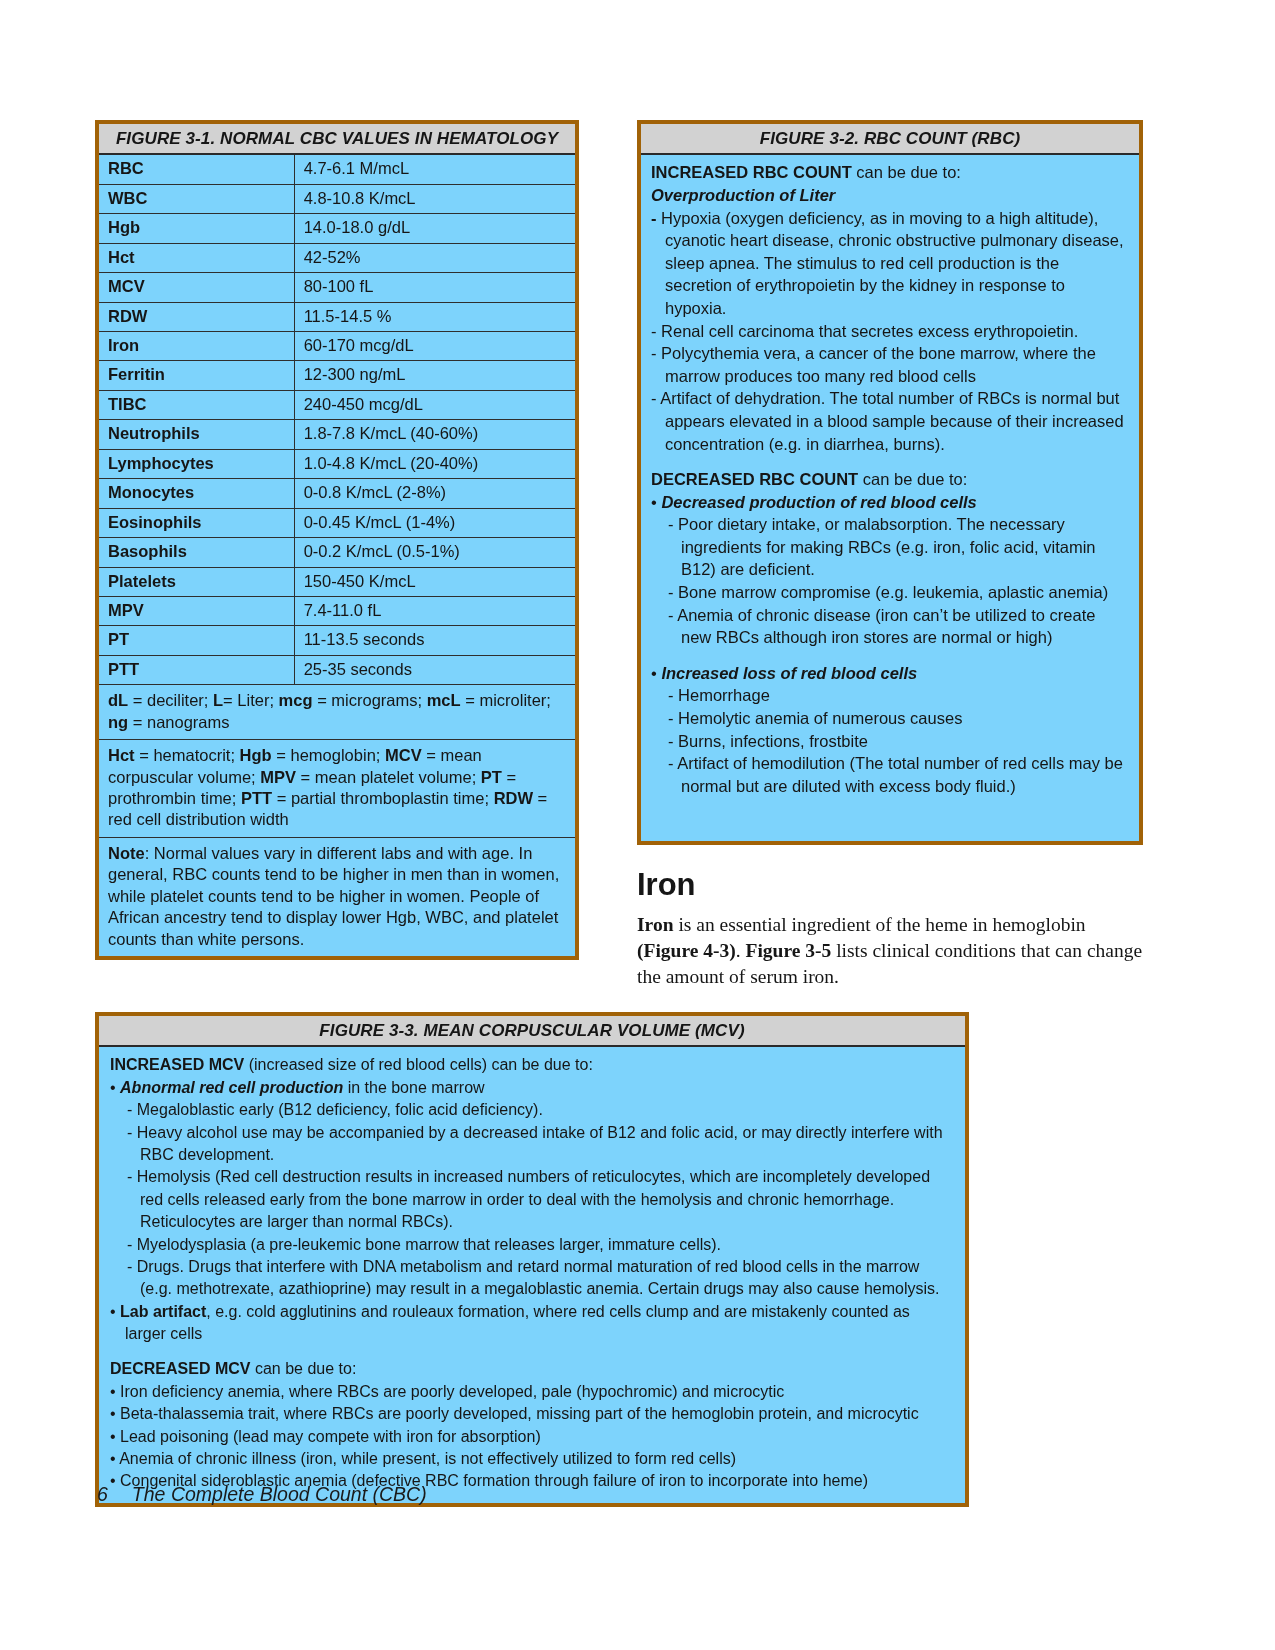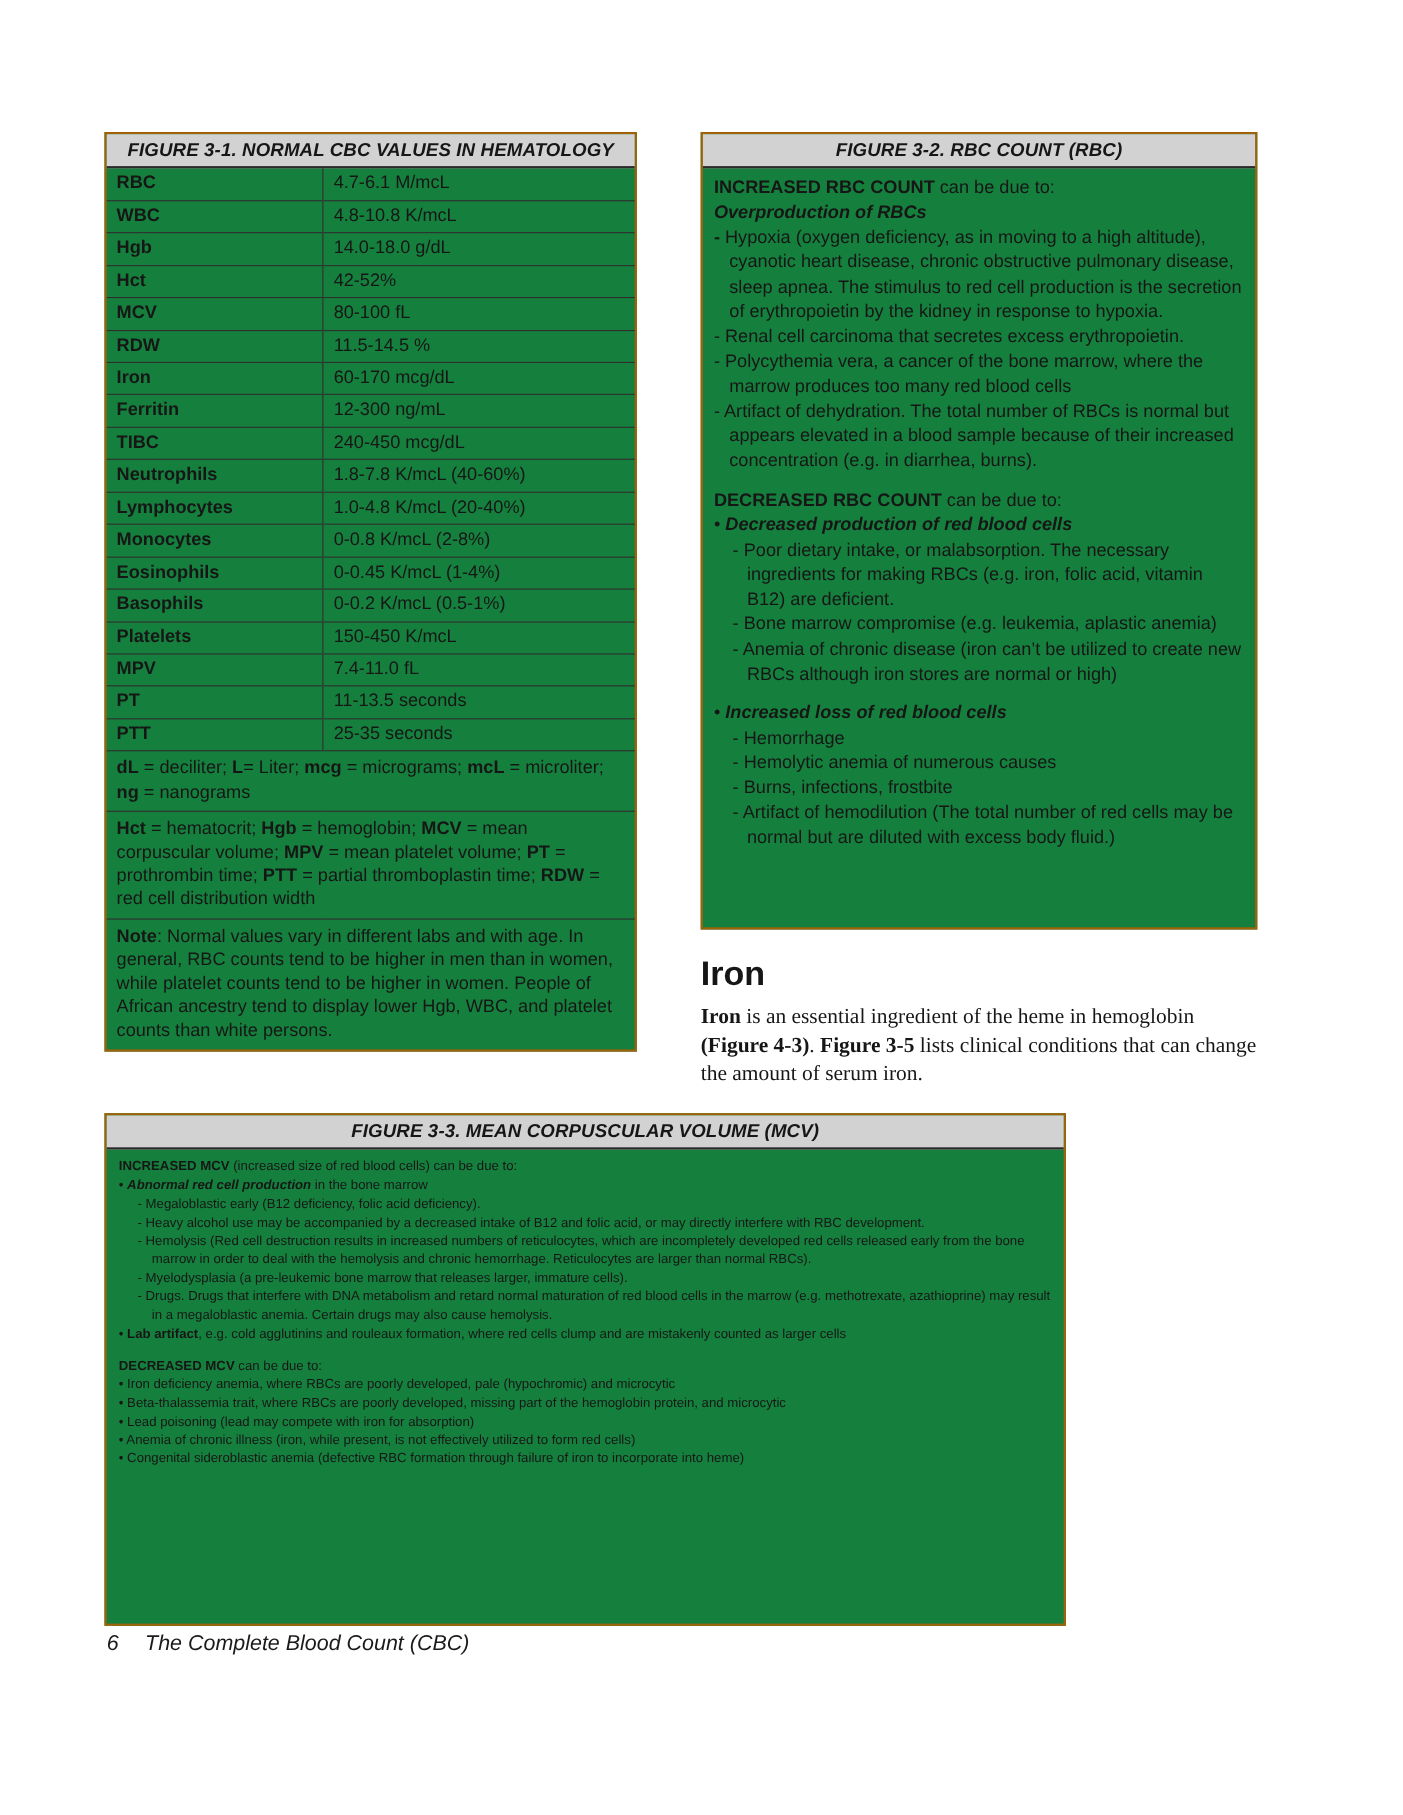--- a/index.html
+++ b/index.html
@@ -4,39 +4,39 @@
 <style>
   html,body{margin:0;padding:0;background:#ffffff;}
   .page{
     position:relative;
     width:1275px;height:1650px;
     background:#ffffff;
     font-family:"Liberation Sans",sans-serif;
     color:#161616;
     overflow:hidden;
   }
-  .figbox{position:absolute;border:2px solid #a16207;background:#15803d;box-sizing:border-box;}
+  .figbox{position:absolute;border:4px solid #a16207;background:#7dd3fc;box-sizing:border-box;}
   .fighead{
     background:#d2d2d2;
     border-bottom:2px solid #2a2a2a;
     font-weight:bold;font-style:italic;
     text-align:center;
     font-size:17px;line-height:1.2;
     padding:5px 4px 4px;
     letter-spacing:.1px;
   }
   
   .cbc{width:100%;border-collapse:collapse;font-size:16.5px;}
   .cbc td{border-top:1.5px solid #2e2e2e;padding:3px 9px 4px;line-height:1.3;}
   .cbc tbody:first-of-type tr:first-child td{border-top:0;margin-top:12px;}
   .cbc td.lbl{font-weight:bold;width:41%;border-right:1.5px solid #2e2e2e;}
   .cbc td.fnote{padding:5px 9px 6px;}
   
   .figbody{padding:6px 10px 10px;font-size:16.5px;line-height:1.37;}
-  .figbody33{padding:7px 11px 10px;font-size:12px;line-height:1.4;}
+  .figbody33{padding:7px 11px 10px;font-size:16px;line-height:1.4;}
   .ln{margin:0;}
   .ln.sp{height:13px;}
   .ln.d1{padding-left:14px;text-indent:-14px;}
   .ln.b1{padding-left:15px;text-indent:-15px;}
   .ln.d2{margin-left:17px;padding-left:13px;text-indent:-13px;}
   .b{font-weight:bold;}
   .i{}
   .bi{font-weight:bold;font-style:italic;}
   
   .iron-sec{position:absolute;left:637px;top:869px;width:512px;}
@@ -145,21 +145,21 @@
           <td class="fnote" colspan="2"><span class="b">Note</span><span>: Normal values vary in different labs and with age. In general, RBC counts tend to be higher in men than in women, while platelet counts tend to be higher in women. People of African ancestry tend to display lower Hgb, WBC, and platelet counts than white persons.</span></td>
         </tr>
       </tbody>
     </table>
   </div>
 
   <div class="figbox" style="left:637px;top:120px;width:506px;min-height:725px;">
     <div class="fighead">FIGURE 3-2. RBC COUNT (RBC)</div>
     <div class="figbody">
         <div class="ln"><span class="b">INCREASED RBC COUNT</span><span> can be due to:</span></div>
-        <div class="ln"><span class="bi">Overproduction of RBCs</span></div>
+        <div class="ln"><span class="bi">Overproduction of Liter</span></div>
         <div class="ln d1"><span class="b">- </span><span class="i">Hypoxia</span><span> (oxygen deficiency, as in moving to a high altitude), cyanotic heart disease, chronic obstructive pulmonary disease, sleep apnea. The stimulus to red cell production is the secretion of </span><span class="i">erythropoietin</span><span> by the kidney in response to hypoxia.</span></div>
         <div class="ln d1"><span>- </span><span class="i">Renal cell carcinoma</span><span> that secretes excess erythropoietin.</span></div>
         <div class="ln d1"><span>- </span><span class="i">Polycythemia vera</span><span>, a cancer of the bone marrow, where the marrow produces too many red blood cells</span></div>
         <div class="ln d1"><span>- </span><span>Artifact of </span><span class="i">dehydration</span><span>. The total number of RBCs is normal but appears elevated in a blood sample because of their increased concentration (e.g. in diarrhea, burns).</span></div>
         <div class="ln sp"></div>
         <div class="ln"><span class="b">DECREASED RBC COUNT</span><span> can be due to:</span></div>
         <div class="ln b1"><span>• </span><span class="bi">Decreased production of red blood cells</span></div>
         <div class="ln d2"><span>- </span><span>Poor dietary intake, or </span><span class="i">malabsorption</span><span>. The necessary ingredients for making RBCs (e.g. iron, folic acid, vitamin B12) are deficient.</span></div>
         <div class="ln d2"><span>- </span><span>Bone marrow compromise (e.g. leukemia, aplastic anemia)</span></div>
         <div class="ln d2"><span>- </span><span class="i">Anemia of chronic disease</span><span> (iron can’t be utilized to create new RBCs although iron stores are normal or high)</span></div>

